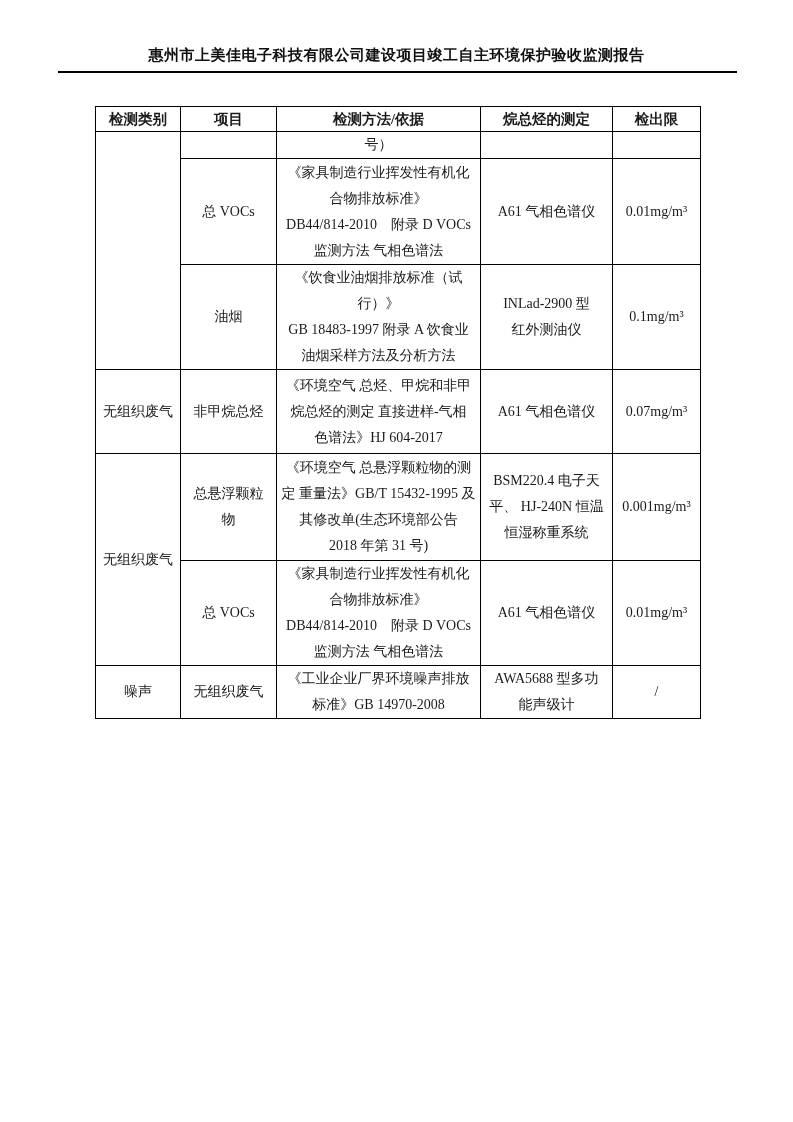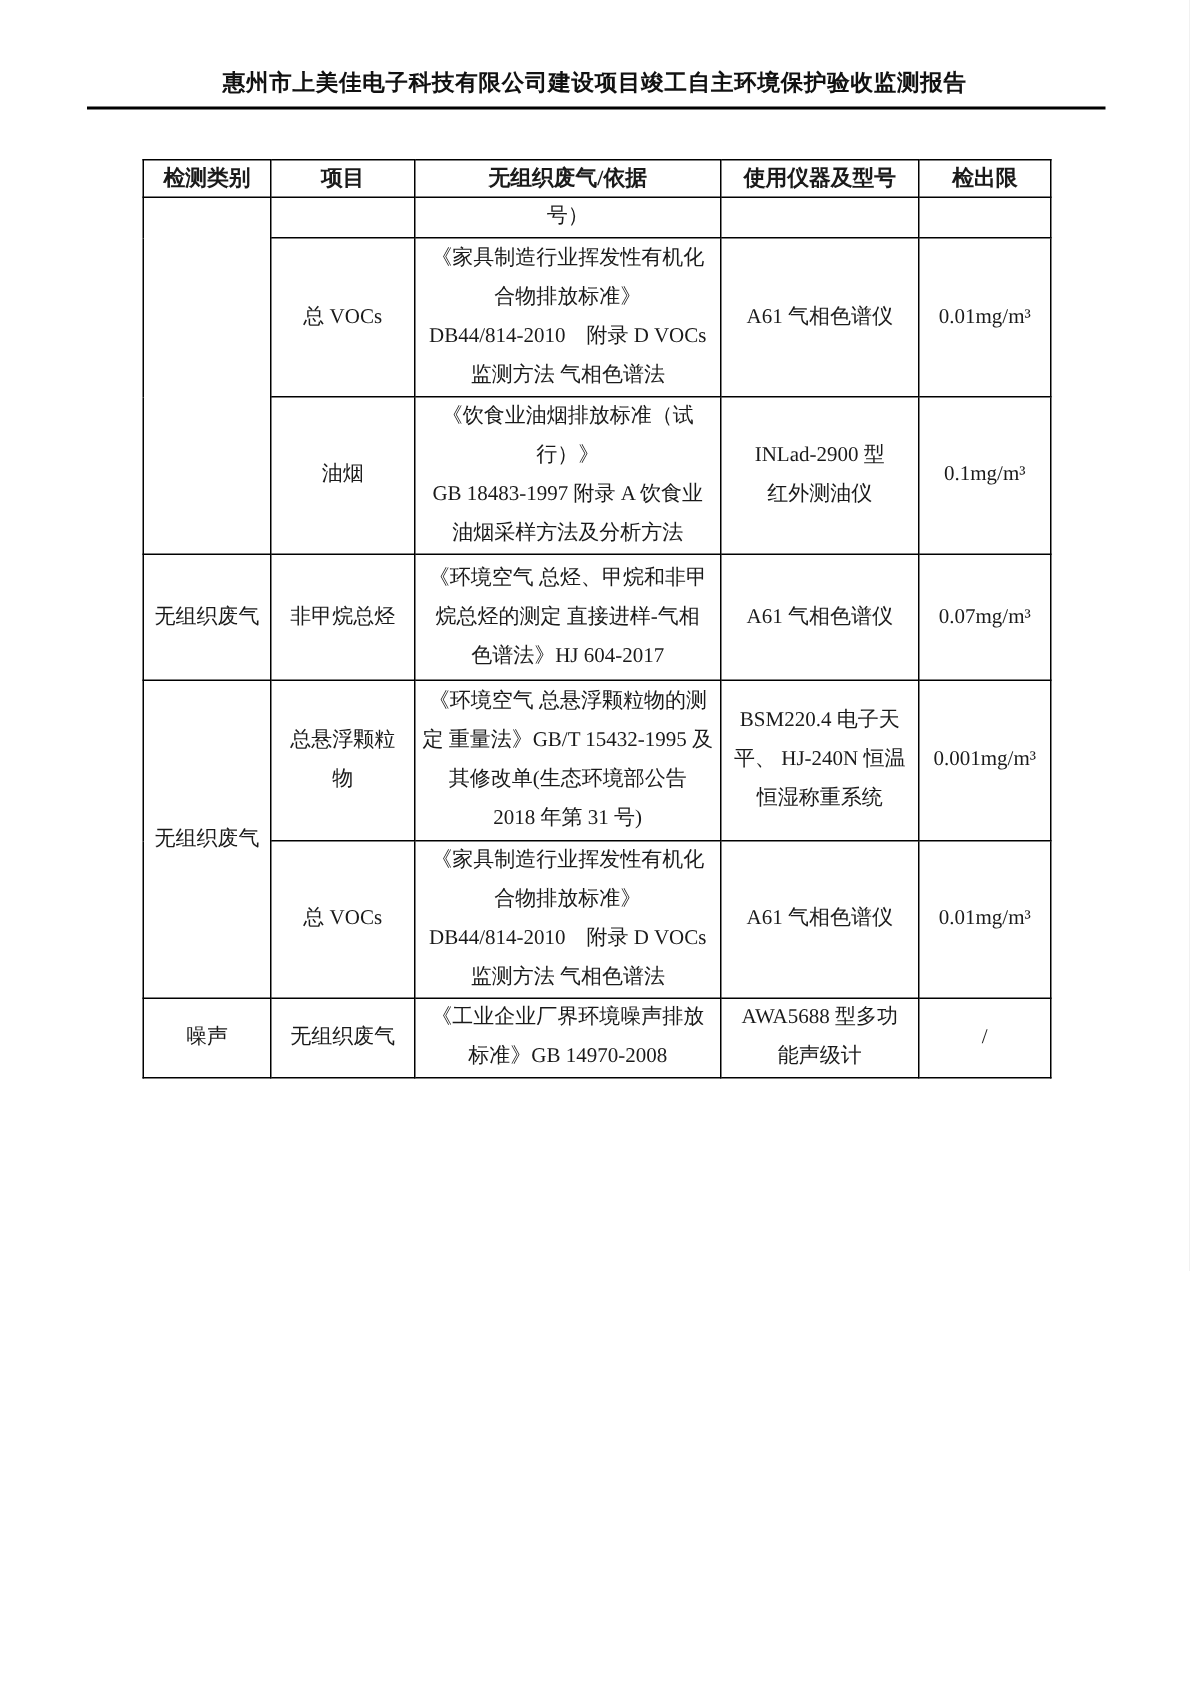--- a/index.html
+++ b/index.html
@@ -82,22 +82,22 @@
       <col style="width:96px">
       <col style="width:204px">
       <col style="width:132px">
       <col style="width:88px">
     </colgroup>
 
     <tbody>
         <tr style="height:25px">
       <th>检测类别</th>
       <th>项目</th>
-      <th>无组织废气/依据</th>
-      <th>使用仪器及型号</th>
+      <th>检测方法/依据</th>
+      <th>烷总烃的测定</th>
       <th>检出限</th>
     </tr>
 
     <tr style="height:26px">
       <td rowspan="3"></td>
       <td></td>
       <td>号）</td>
       <td></td>
       <td></td>
     </tr>

